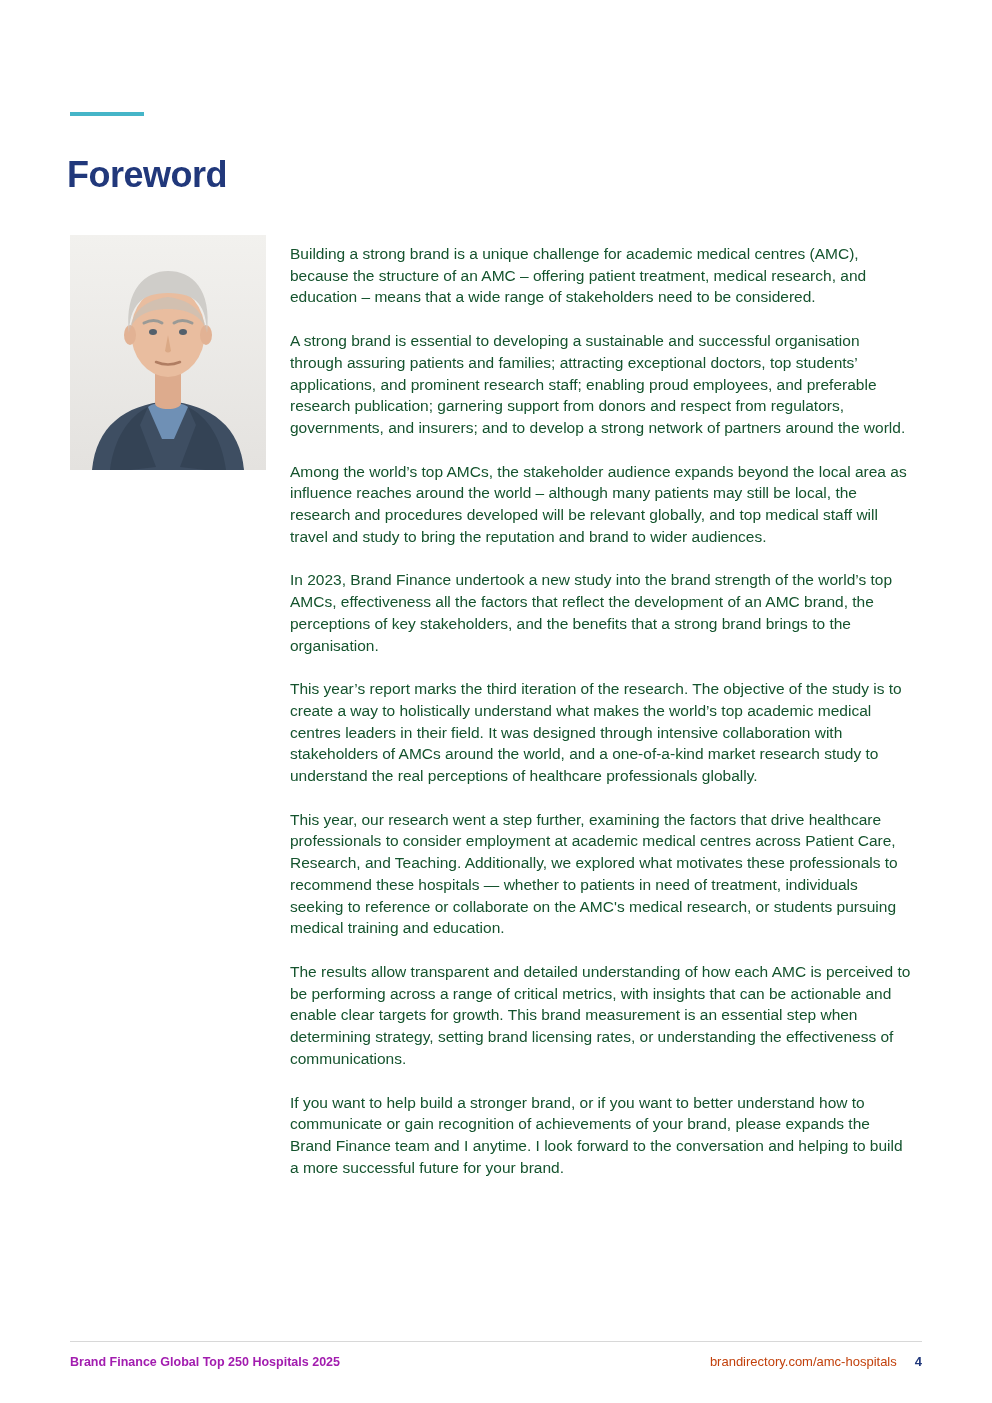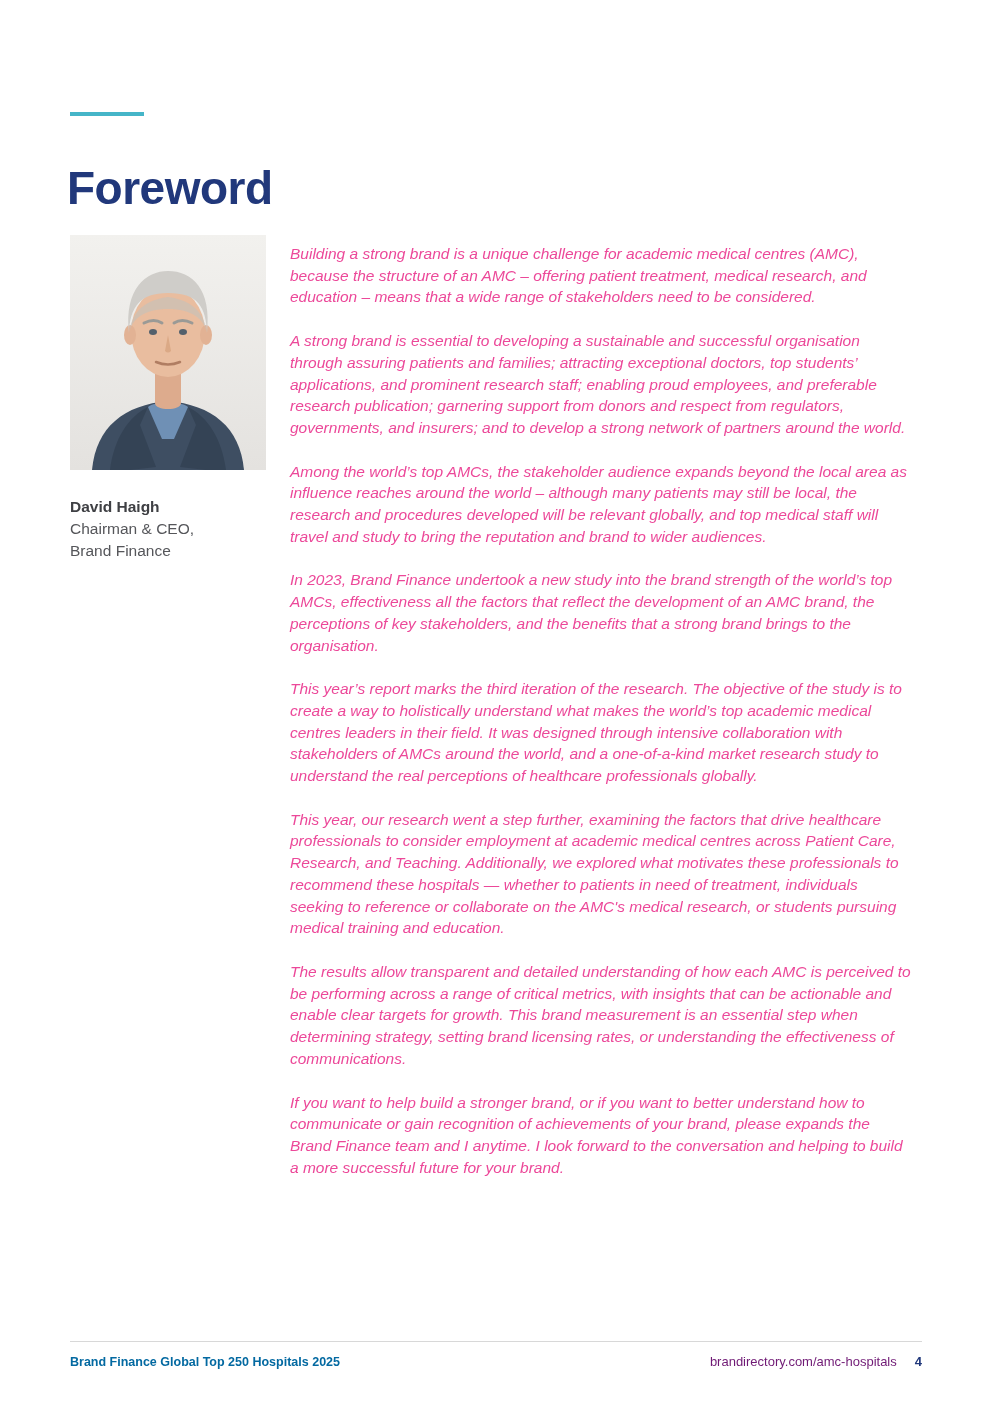--- a/index.html
+++ b/index.html
@@ -23,21 +23,21 @@
     left: 70px;
     top: 112px;
     width: 74px;
     height: 4px;
     background: #45b5c8;
   }
   .title {
     position: absolute;
     left: 67px;
     top: 130px;
-    font-size: 46px;
+    font-size: 36px;
     font-weight: 700;
     color: #21387b;
     letter-spacing: -0.5px;
   }
   .content {
     position: absolute;
     left: 70px;
     top: 235px;
     right: 66px;
     display: flex;
@@ -68,22 +68,21 @@
   }
   .right-col {
     flex: 1;
     max-width: 636px;
     padding-top: 8px;
   }
   .right-col p {
     margin: 0 12px 22px 0;
     font-size: 15.5px;
     line-height: 21.7px;
-    color: #ec4899;
-    font-style: italic;
+    color: #14532d;
   }
   .footer-divider {
     position: absolute;
     left: 70px;
     right: 70px;
     top: 1341px;
     height: 1px;
     background: #d8d8d8;
   }
   .footer {
@@ -91,32 +90,32 @@
     left: 70px;
     right: 70px;
     top: 1354px;
     display: flex;
     justify-content: space-between;
     align-items: baseline;
   }
   .footer-left {
     font-size: 12.5px;
     font-weight: 700;
-    color: #0369a1;
+    color: #a21caf;
   }
   .footer-right {
     display: flex;
     align-items: baseline;
     gap: 18px;
     font-size: 13px;
     color: #21387b;
   }
   .footer-right .url {
     text-decoration: none;
-    color: #701a75;
+    color: #c2410c;
   }
   .footer-right .pagenum {
     font-weight: 700;
   }
 </style>
 </head>
 <body>
 
 <div class="page">
 
@@ -158,25 +157,20 @@
           <path d="M104 88 Q112 83 122 88" stroke="#9a9a96" stroke-width="3" fill="none" stroke-linecap="round"></path>
 
           <ellipse cx="83" cy="97" rx="4" ry="3" fill="#53606c"></ellipse>
           <ellipse cx="113" cy="97" rx="4" ry="3" fill="#53606c"></ellipse>
 
           <path d="M98 100 L95 116 Q98 119 101 116 Z" fill="#dba986"></path>
 
           <path d="M86 127 Q98 132 110 127" stroke="#b07d62" stroke-width="2.5" fill="none" stroke-linecap="round"></path>
         </svg>
       </div>
-      <div class="author">
-        <div class="name">David Haigh</div>
-        <div>Chairman &amp; CEO,</div>
-        <div>Brand Finance</div>
-      </div>
     </div>
 
     <div class="right-col">
       <p>Building a strong brand is a unique challenge for academic medical centres (AMC), because the structure of an AMC – offering patient treatment, medical research, and education – means that a wide range of stakeholders need to be considered.</p>
       <p>A strong brand is essential to developing a sustainable and successful organisation through assuring patients and families; attracting exceptional doctors, top students’ applications, and prominent research staff; enabling proud employees, and preferable research publication; garnering support from donors and respect from regulators, governments, and insurers; and to develop a strong network of partners around the world.</p>
       <p>Among the world’s top AMCs, the stakeholder audience expands beyond the local area as influence reaches around the world – although many patients may still be local, the research and procedures developed will be relevant globally, and top medical staff will travel and study to bring the reputation and brand to wider audiences.</p>
       <p>In 2023, Brand Finance undertook a new study into the brand strength of the world’s top AMCs, effectiveness all the factors that reflect the development of an AMC brand, the perceptions of key stakeholders, and the benefits that a strong brand brings to the organisation.</p>
       <p>This year’s report marks the third iteration of the research. The objective of the study is to create a way to holistically understand what makes the world’s top academic medical centres leaders in their field. It was designed through intensive collaboration with stakeholders of AMCs around the world, and a one-of-a-kind market research study to understand the real perceptions of healthcare professionals globally.</p>
       <p>This year, our research went a step further, examining the factors that drive healthcare professionals to consider employment at academic medical centres across Patient Care, Research, and Teaching. Additionally, we explored what motivates these professionals to recommend these hospitals — whether to patients in need of treatment, individuals seeking to reference or collaborate on the AMC's medical research, or students pursuing medical training and education.</p>
       <p>The results allow transparent and detailed understanding of how each AMC is perceived to be performing across a range of critical metrics, with insights that can be actionable and enable clear targets for growth. This brand measurement is an essential step when determining strategy, setting brand licensing rates, or understanding the effectiveness of communications.</p>

